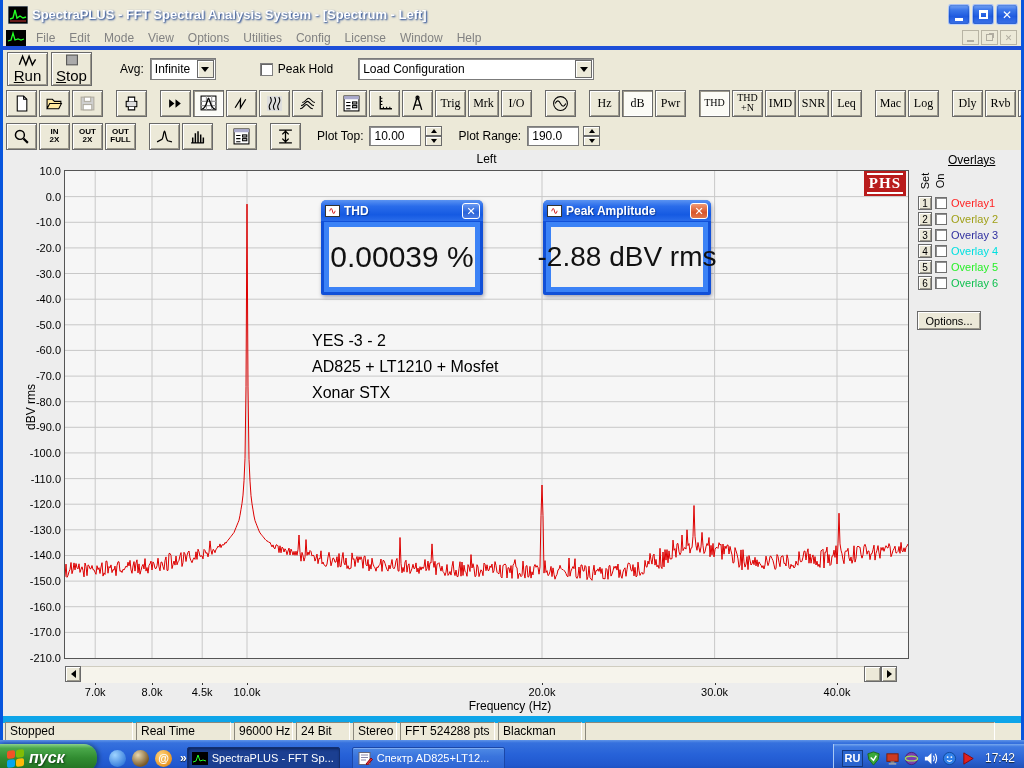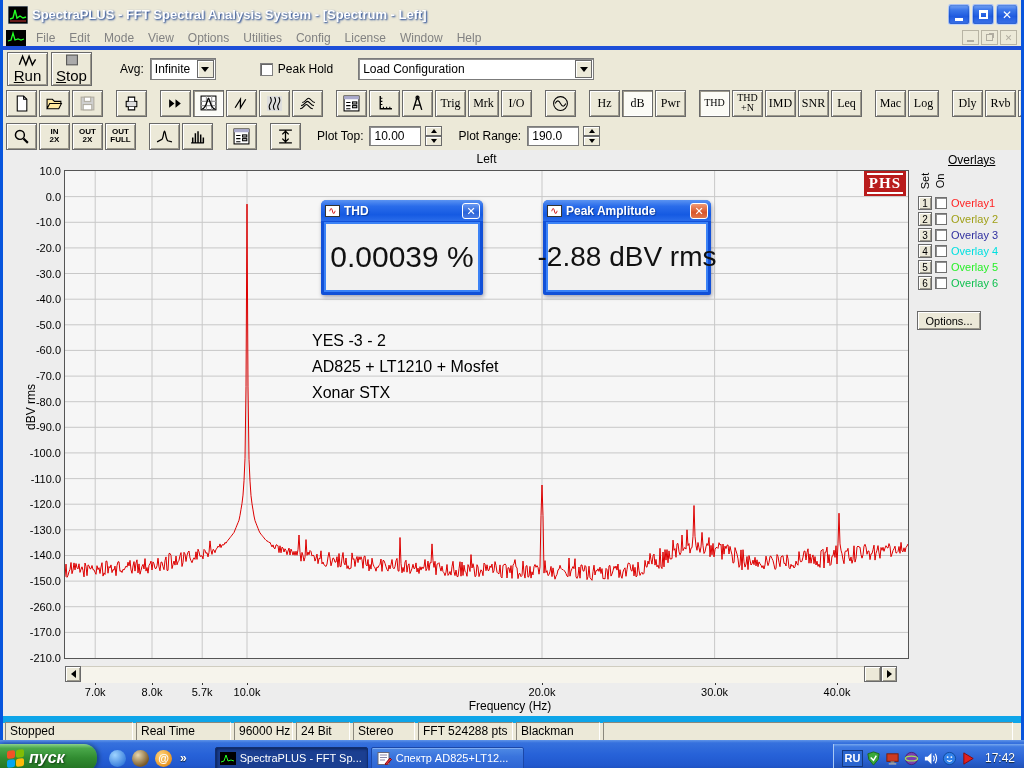--- a/index.html
+++ b/index.html
@@ -86,21 +86,21 @@
 
 .popup{position:absolute;width:162px;height:95px;border-radius:6px 6px 2px 2px;background:#1150d8;
  box-shadow:1px 2px 4px rgba(0,0,40,.35);z-index:6;}
 .popup .ptitle{height:21px;display:flex;align-items:center;padding:1px 3px 0 4px;
  background:linear-gradient(180deg,#5a93f2 0%,#2a6cea 30%,#155ae2 70%,#2a6cea 100%);border-radius:5px 5px 0 0;}
 .popup .pticon{width:15px;height:12px;background:#fff;border:1px solid #333;display:flex;align-items:center;justify-content:center;color:#c00;font-size:10px;line-height:10px;margin-right:4px;}
 .popup .ptext{color:#fff;font-weight:bold;font-size:12px;flex:1;text-shadow:1px 1px 1px #0a3a9a;}
 .popup .pclose{width:18px;height:16px;border-radius:3px;border:1px solid #fff;color:#fff;font-size:11px;font-weight:bold;
  display:flex;align-items:center;justify-content:center;background:linear-gradient(180deg,#6a9af2 0%,#2a63d8 60%,#4a7ae2 100%);}
 .popup .pclose.red{background:linear-gradient(180deg,#f09a74 0%,#d8552a 60%,#e2764a 100%);}
-.popup .pbody{position:absolute;left:3px;right:3px;top:22px;bottom:3px;background:#f1f1f1;border:2px solid #3b82f6;
+.popup .pbody{position:absolute;left:3px;right:3px;top:22px;bottom:3px;background:#f1f1f1;border:5px solid #3b82f6;
  display:flex;align-items:center;justify-content:center;}
 .popup .pvalue{font-size:30px;color:#111;letter-spacing:0px;white-space:nowrap;}
 
 
 .overlays{position:absolute;left:913px;top:3px;width:110px;height:340px;}
 .ov-head{margin-left:32px;font-size:12px;text-decoration:underline;color:#000;}
 .ov-set,.ov-on{position:absolute;font-size:11px;transform:rotate(-90deg);transform-origin:center;width:24px;text-align:center;}
 .ov-set{left:-3px;top:22px;} .ov-on{left:12px;top:22px;}
 .ov-rows{position:absolute;left:2px;top:42px;}
 .ov-row{height:16px;display:flex;align-items:center;}
@@ -117,21 +117,21 @@
 .taskbar{position:absolute;left:0;top:740px;width:1024px;height:36px;
  background:linear-gradient(180deg,#5f94e8 0%,#3671dd 8%,#2762d8 40%,#2158ce 70%,#17409e 100%);display:flex;align-items:center;z-index:60;}
 .startbtn{width:97px;height:28px;border-radius:0 13px 13px 0;display:flex;align-items:center;gap:5px;padding-left:7px;
  background:linear-gradient(180deg,#8cd08c 0%,#4aa84a 15%,#318c31 50%,#257625 85%,#1c5e1c 100%);
  box-shadow:2px 0 4px rgba(0,20,0,.4);color:#fff;font-weight:bold;font-style:italic;font-size:16px;text-shadow:1px 1px 2px #143f14;}
 .winflag{width:17px;height:17px;display:grid;grid-template-columns:8px 8px;grid-template-rows:8px 8px;gap:1px;transform:skewY(-6deg);}
 .winflag i{border-radius:2px;}
 .ql{display:flex;align-items:center;gap:6px;margin-left:12px;}
 .qlicon{width:17px;height:17px;border-radius:50%;}
 .ql-chev{color:#fff;font-size:12px;font-weight:bold;margin-left:2px;text-shadow:0 1px 1px #123;}
-.tasks{display:flex;gap:3px;margin-left:28px;}
+.tasks{display:flex;gap:12px;margin-left:0;}
 .taskbtn{width:153px;height:23px;border-radius:2px;display:flex;align-items:center;gap:4px;padding:0 4px;color:#fff;font-size:11px;white-space:nowrap;overflow:hidden;}
 .taskbtn.active{background:#1b3f91;box-shadow:inset 1px 1px 3px #0a2258;border:1px solid #122e6e;}
 .taskbtn.inactive{background:linear-gradient(180deg,#4f8ae5 0%,#3a74dd 40%,#2d63d2 100%);border:1px solid #1b47a8;box-shadow:inset 0 1px 0 #7fabef;}
 .tico{width:16px;height:13px;flex:0 0 auto;}
 .tray{margin-left:auto;height:28px;display:flex;align-items:center;gap:3px;padding:0 9px 0 8px;
  background:linear-gradient(180deg,#77a8ee 0%,#3f7ae2 10%,#2b63d4 55%,#1c49aa 100%);border-left:1px solid #a8c8f4;}
 .lang{width:21px;height:17px;background:#2a65cf;border:1px solid #16387e;color:#fff;font-size:11px;font-weight:bold;display:flex;align-items:center;justify-content:center;}
 .trayicon{width:16px;height:16px;display:flex;align-items:center;justify-content:center;}
 .clock{color:#fff;font-size:12px;margin-left:5px;text-shadow:0 1px 1px #123;}
 </style>
@@ -403,31 +403,31 @@
         <div class="ytick-item" style="top: 194.421px;">-60.0</div>
         <div class="ytick-item" style="top: 220.053px;">-70.0</div>
         <div class="ytick-item" style="top: 245.684px;">-80.0</div>
         <div class="ytick-item" style="top: 271.316px;">-90.0</div>
         <div class="ytick-item" style="top: 296.947px;">-100.0</div>
         <div class="ytick-item" style="top: 322.579px;">-110.0</div>
         <div class="ytick-item" style="top: 348.211px;">-120.0</div>
         <div class="ytick-item" style="top: 373.842px;">-130.0</div>
         <div class="ytick-item" style="top: 399.474px;">-140.0</div>
         <div class="ytick-item" style="top: 425.105px;">-150.0</div>
-        <div class="ytick-item" style="top: 450.737px;">-260.0</div>
+        <div class="ytick-item" style="top: 450.737px;">-160.0</div>
         <div class="ytick-item" style="top: 476.368px;">-170.0</div>
         <div class="ytick-item" style="top: 502px;">-210.0</div>
       </div>
     <div class="xticks" id="xticks">
         <div class="xtick-mark" style="left: 92.1961px;"></div>
         <div class="xtick-item" style="left: 70.1961px;">7.0k</div>
         <div class="xtick-mark" style="left: 149.028px;"></div>
         <div class="xtick-item" style="left: 127.028px;">8.0k</div>
         <div class="xtick-mark" style="left: 199.158px;"></div>
-        <div class="xtick-item" style="left: 177.158px;">5.7k</div>
+        <div class="xtick-item" style="left: 177.158px;">4.5k</div>
         <div class="xtick-mark" style="left: 244px;"></div>
         <div class="xtick-item" style="left: 222px;">10.0k</div>
         <div class="xtick-mark" style="left: 539.009px;"></div>
         <div class="xtick-item" style="left: 517.009px;">20.0k</div>
         <div class="xtick-mark" style="left: 711.579px;"></div>
         <div class="xtick-item" style="left: 689.579px;">30.0k</div>
         <div class="xtick-mark" style="left: 834.019px;"></div>
         <div class="xtick-item" style="left: 812.019px;">40.0k</div>
       </div>
 
@@ -543,21 +543,21 @@
         </div>
       <button class="btn3d ov-options">Options...</button>
     </div>
   </div>
 
   <div class="statusbar" id="statusbar">
       <div class="sp" style="width: 128px;">Stopped</div>
       <div class="sp" style="width: 95px;">Real Time</div>
       <div class="sp" style="width: 59px;">96000 Hz</div>
       <div class="sp" style="width: 54px;">24 Bit</div>
-      <div class="sp" style="width: 62px;">Stereo</div>
+      <div class="sp" style="width: 44px;">Stereo</div>
       <div class="sp" style="width: 95px;">FFT 524288 pts</div>
       <div class="sp" style="width: 84px;">Blackman</div>
       <div class="sp" style="width: 410px;"></div>
     </div>
 
   <div class="taskbar">
     <div class="startbtn">
       <span class="winflag">
         <i style="background:#f35325;"></i>
           <i style="background:#81bc06;"></i>

